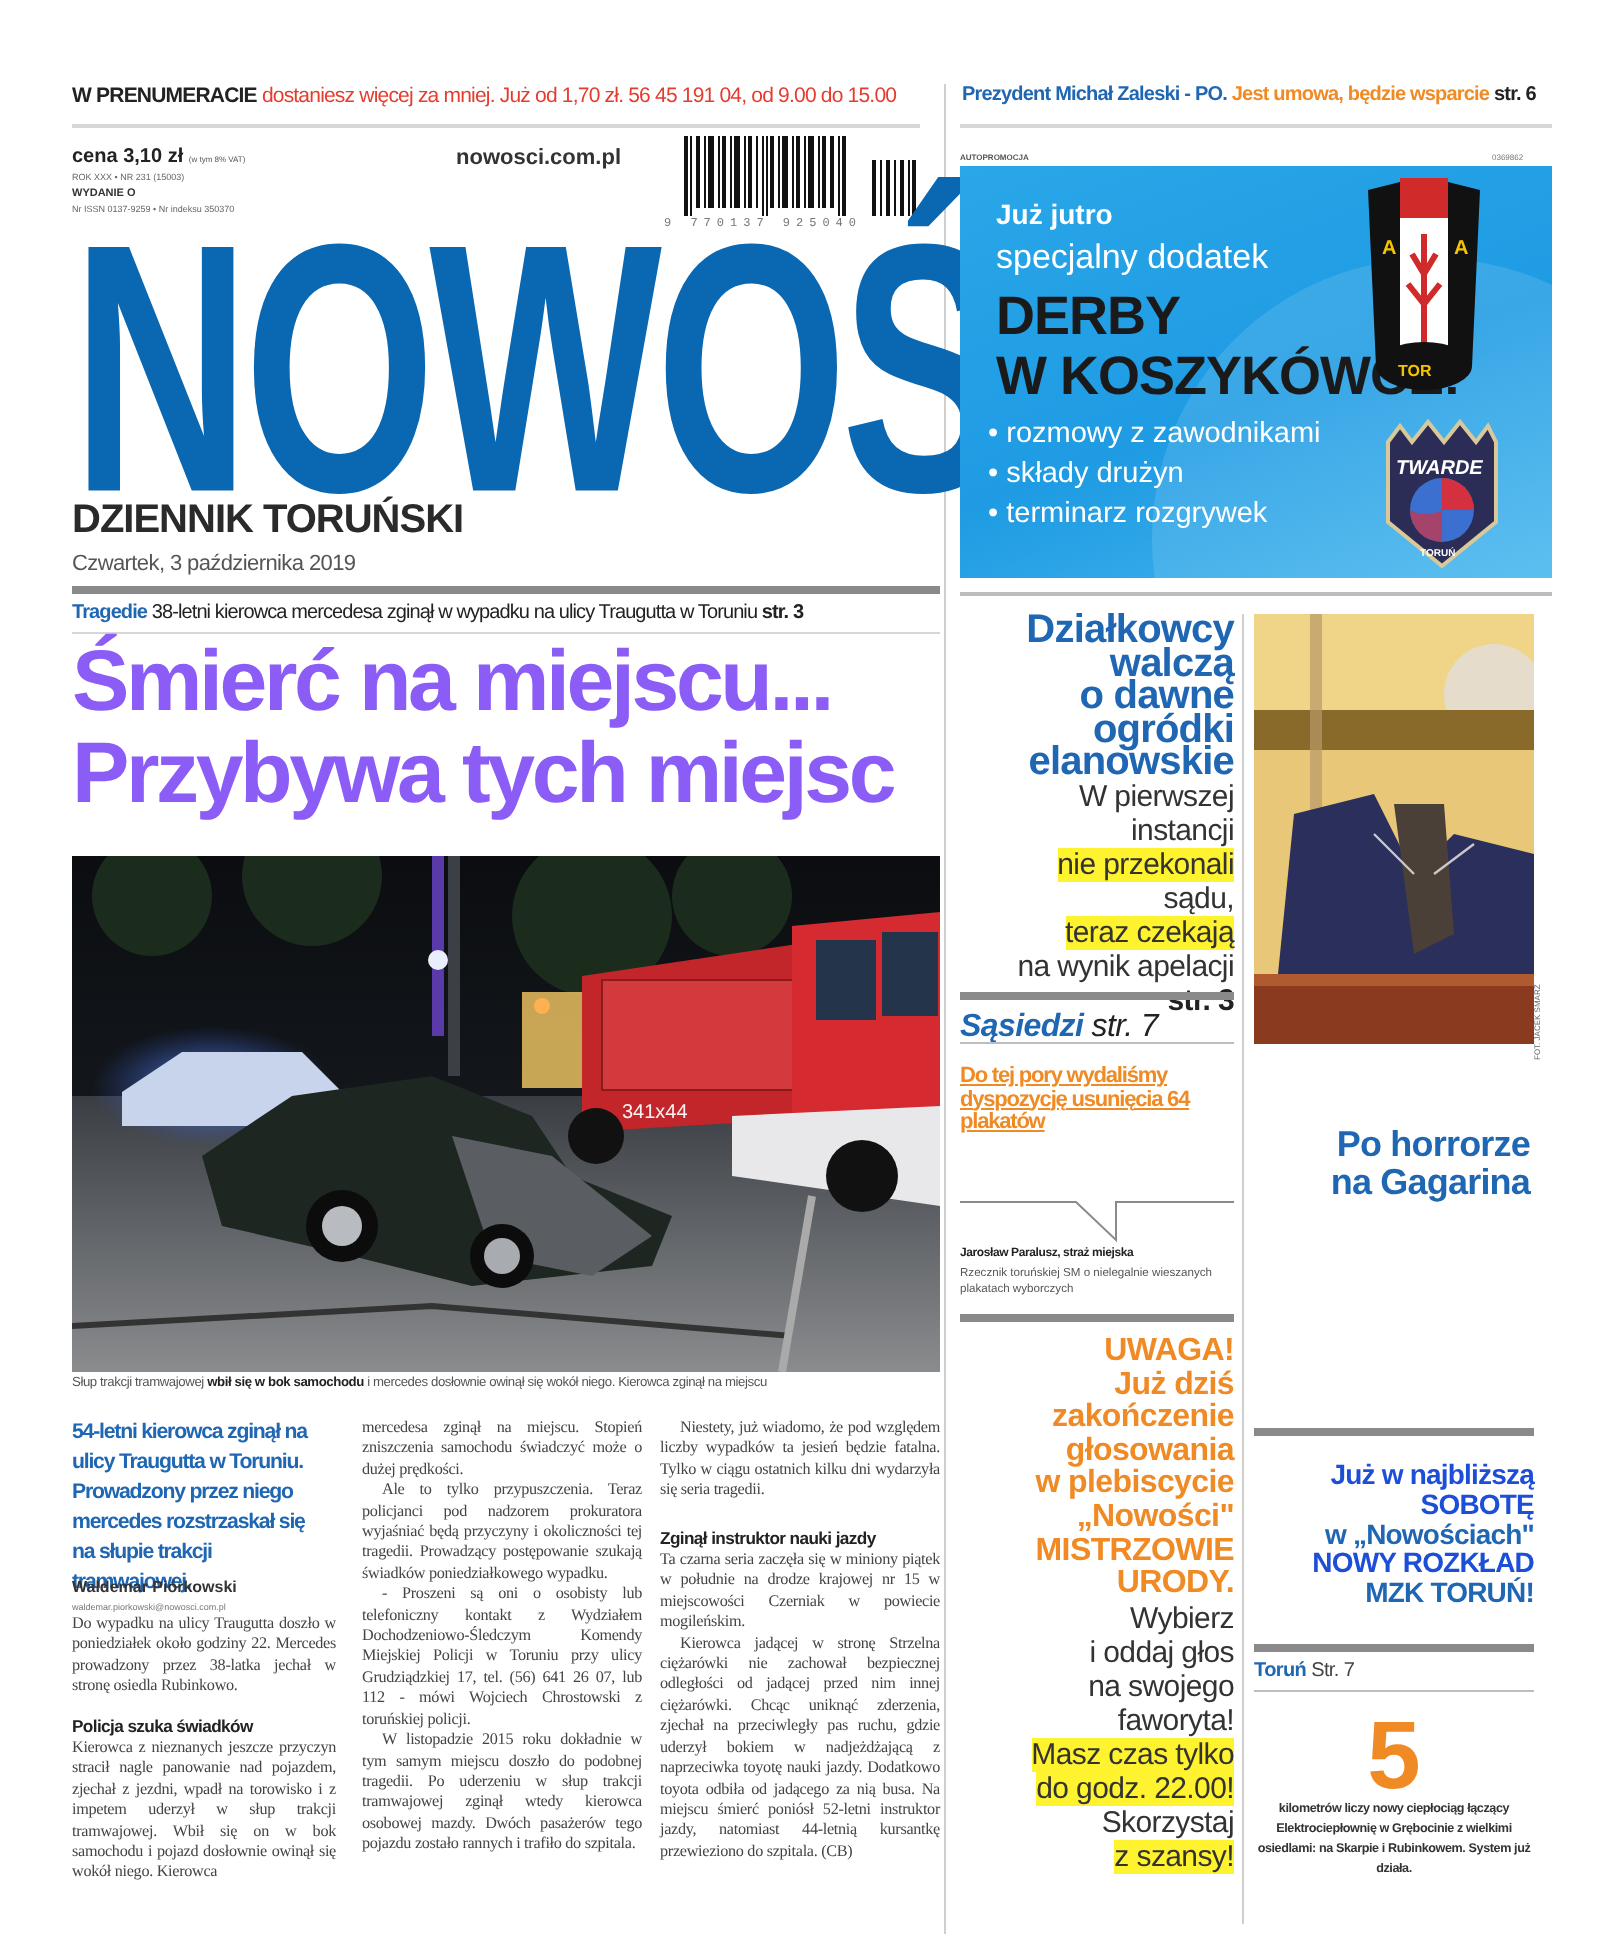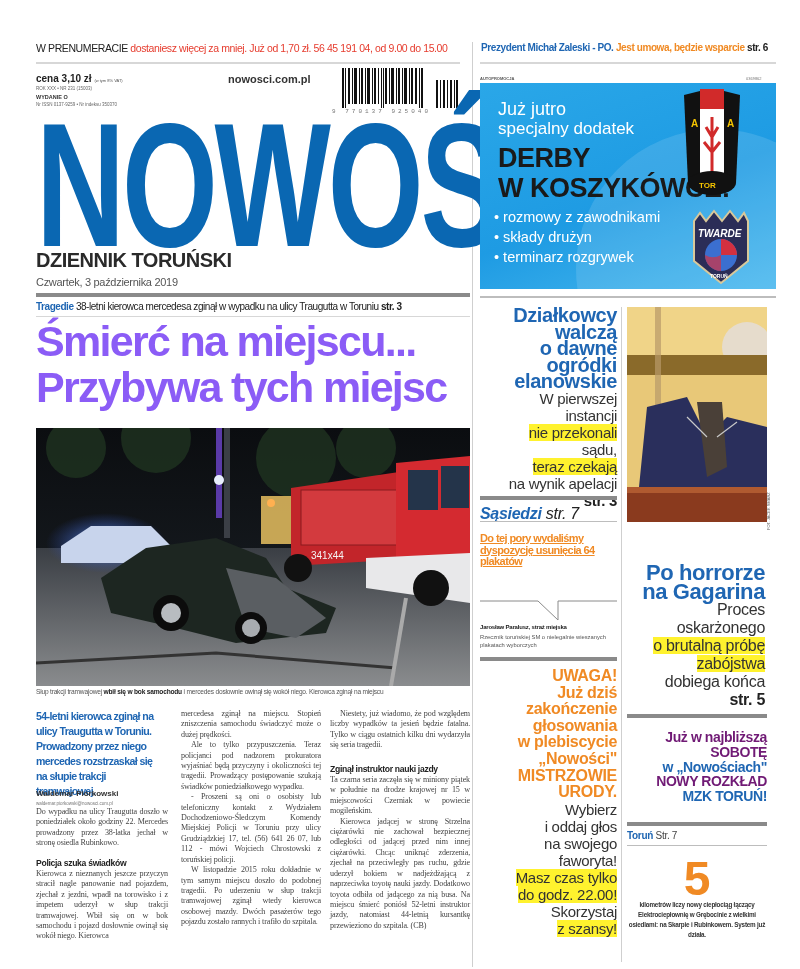--- a/index.html
+++ b/index.html
@@ -3,21 +3,21 @@
 <meta charset="utf-8">
 <style>
   * { box-sizing: border-box; margin: 0; padding: 0; }
   html, body { width: 800px; height: 969px; background: #ffffff; overflow: hidden; }
   body { position: relative; font-family: "Liberation Sans", sans-serif; color: #222; }
 
   .abs { position: absolute; }
 
   
   .promo-bar { left: 36px; top: 42px; width: 420px; font-size: 10.5px; white-space: nowrap; letter-spacing: -0.4px; }
-  .promo-bar b { color: #222; font-weight: 400; margin-top: 33px; }
+  .promo-bar b { color: #222; font-weight: 700; margin-top: 33px; }
   .promo-bar span.red { color: #e63c2e; }
   .top-rule-left { left: 36px; top: 62px; width: 424px; height: 2px; background: #d7d7d7; }
   .promo-right { left: 481px; top: 42px; width: 300px; font-size: 10px; font-weight: 700; white-space: nowrap; letter-spacing: -0.4px; }
   .promo-right .blue { color: #1f66b3; }
   .promo-right .orange { color: #f08a24; }
   .promo-right .dark { color: #222; }
   .top-rule-right { left: 480px; top: 62px; width: 296px; height: 2px; background: #d7d7d7; }
   .vsep { left: 472px; top: 42px; width: 1px; height: 925px; background: #cfcfcf; }
 
   
@@ -59,21 +59,21 @@
   .body-text h4 { font-family: "Liberation Sans", sans-serif; font-size: 8.6px; font-weight: 900; color: #222; margin: 9px 0 1px; letter-spacing: -0.3px; }
   .col1 { left: 36px; top: 807px; width: 132px; }
   .col2 { left: 181px; top: 709px; width: 140px; }
   .col3 { left: 330px; top: 709px; width: 140px; }
 
   
   .ad-label { left: 480px; top: 76px; font-size: 4px; color: #555; font-weight: 700; }
   .ad-label2 { left: 746px; top: 76px; font-size: 4px; color: #777; }
   .ad { left: 480px; top: 83px; width: 296px; height: 206px; background: linear-gradient(160deg, #2aa7e8 0%, #1e9be3 55%, #47b7ee 100%); overflow: hidden; }
   .ad-arc { position: absolute; right: -80px; bottom: -120px; width: 280px; height: 280px; border-radius: 50%; background: rgba(255,255,255,0.12); }
-  .ad-jutro { position: absolute; left: 18px; top: 16px; font-size: 18px; font-weight: 400; color: #fff; }
+  .ad-jutro { position: absolute; left: 18px; top: 16px; font-size: 14px; font-weight: 700; color: #fff; }
   .ad-dodatek { position: absolute; left: 18px; top: 36px; font-size: 17px; color: #fff; }
   .ad-derby { position: absolute; left: 18px; top: 60px; font-size: 27px; font-weight: 900; color: #1a1a1a; line-height: 30px; letter-spacing: -0.5px; }
   .ad-bullets { position: absolute; left: 14px; top: 124px; font-size: 14.5px; color: #fff; line-height: 20px; }
   .ad-logo1 { position: absolute; left: 200px; top: 4px; width: 64px; height: 112px; }
   .ad-logo2 { position: absolute; left: 210px; top: 124px; width: 62px; height: 78px; }
 
   .rule-right { left: 480px; top: 296px; width: 296px; height: 2px; background: #bdbdbd; }
 
   
   .dzialkowcy { left: 480px; top: 307px; width: 137px; text-align: right; }
@@ -95,21 +95,21 @@
   .quote-role { left: 480px; top: 633px; width: 137px; font-size: 5.8px; color: #555; line-height: 8px; }
   .rule-r4 { left: 480px; top: 657px; width: 137px; height: 4px; background: #8a8a8a; }
 
   .uwaga { left: 480px; top: 668px; width: 137px; text-align: right; }
   .orange-head { font-size: 16px; font-weight: 900; color: #f08a24; line-height: 16.6px; letter-spacing: -0.3px; }
 
   .horror { left: 627px; top: 563px; width: 138px; text-align: right; }
 
   .rule-r5 { left: 627px; top: 714px; width: 140px; height: 4px; background: #8a8a8a; }
   .mzk { left: 627px; top: 730px; width: 140px; text-align: right; font-size: 14px; font-weight: 900; line-height: 14.8px; letter-spacing: -0.4px; }
-  .mzk .red { color: #701a75; }
+  .mzk .red { color: #1d4ed8; }
   .mzk .blue { color: #1f66b3; }
   .rule-r6 { left: 627px; top: 822px; width: 140px; height: 4px; background: #8a8a8a; }
   .torun { left: 627px; top: 830px; font-size: 10px; letter-spacing: -0.3px; color: #444; }
   .torun b { color: #1f66b3; font-weight: 900; }
   .rule-r7 { left: 627px; top: 845px; width: 140px; height: 1px; background: #bdbdbd; }
   .five { left: 627px; top: 855px; width: 140px; text-align: center; font-size: 48px; font-weight: 900; color: #f08a24; line-height: 48px; }
   .five-text { left: 624px; top: 900px; width: 146px; text-align: center; font-size: 6.3px; font-weight: 700; color: #333; line-height: 10px; letter-spacing: -0.2px; }
 </style>
 </head>
 <body>
@@ -377,31 +377,23 @@
     <div>na swojego</div>
     <div>faworyta!</div>
     <div><span class="hl">Masz czas tylko</span></div>
     <div><span class="hl">do godz. 22.00!</span></div>
     <div>Skorzystaj</div>
     <div><span class="hl">z szansy!</span></div>
   </div>
 </div>
 
 <div class="abs horror">
-  <div class="blue-head" style="font-size:22px;line-height:19px">
+  <div class="blue-head" style="font-size:18px;line-height:19px">
     <div>Po horrorze</div>
     <div>na Gagarina</div>
-  </div>
-  <div class="grey-body" style="font-size:16px;line-height:18px">
-    <div>Proces</div>
-    <div>oskarżonego</div>
-    <div><span class="hl">o brutalną próbę</span></div>
-    <div><span class="hl">zabójstwa</span></div>
-    <div>dobiega końca</div>
-    <div class="str-b">str. 5</div>
   </div>
 </div>
 
 <div class="abs rule-r5"></div>
 <div class="abs mzk">
   <div class="red">Już w najbliższą</div>
   <div class="red">SOBOTĘ</div>
   <div class="blue">w „Nowościach"</div>
   <div class="red">NOWY ROZKŁAD</div>
   <div class="blue">MZK TORUŃ!</div>

